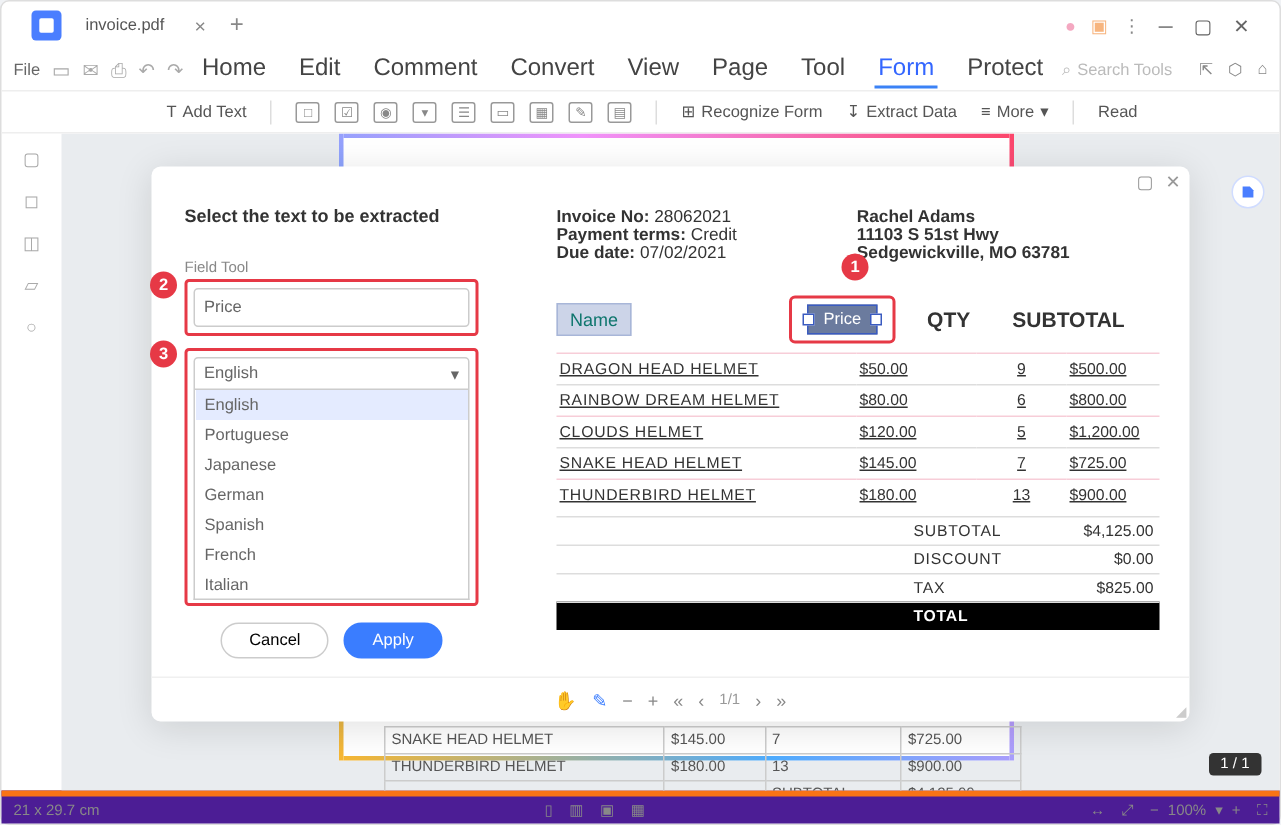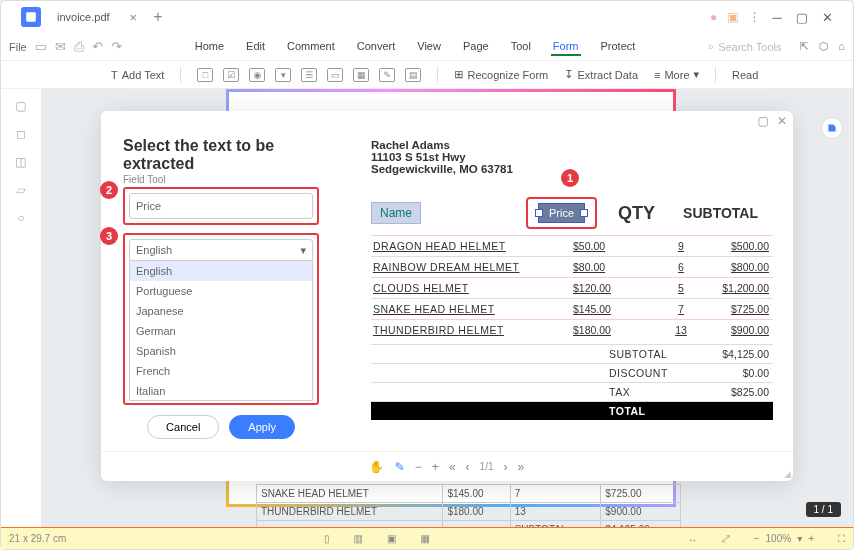--- a/index.html
+++ b/index.html
@@ -15,43 +15,43 @@
 .title-spacer { flex: 1; }
 .title-icons { display: flex; align-items: center; gap: 10px; color: #888; }
 .title-icons .dot-p { color: #f4a8c1; }
 .title-icons .dot-o { color: #f7b57f; }
 .win-btns { display: flex; gap: 14px; margin-left: 12px; color: #666; font-size: 13px; }
 
 .menubar { height: 28px; display: flex; align-items: center; padding: 0 8px; font-size: 11px; color: #666; gap: 8px; border-bottom: 1px solid #eee; }
 .file-label { font-size: 11px; }
 .qat { display: flex; gap: 8px; color: #aaa; font-size: 13px; }
 .menubar .menu-items { flex: 1; display: flex; justify-content: center; gap: 18px; }
-.menu-items span { font-size: 11px; color: #444; padding: 2px 2px; }
-.menu-items .active { color: #3366ff; border-bottom: 2px solid #15803d; padding-bottom: 2px; }
+.menu-items span { font-size: 16px; color: #444; padding: 2px 2px; }
+.menu-items .active { color: #3366ff; border-bottom: 2px solid #3b82f6; padding-bottom: 2px; }
 .search-tools { color: #bbb; font-size: 11px; display: flex; align-items: center; gap: 4px; }
 .top-right-icons { display: flex; gap: 10px; color: #888; margin-left: 10px; }
 
 .ribbon { height: 28px; border-bottom: 1px solid #eee; display: flex; align-items: center; padding: 0 40px 0 110px; gap: 16px; font-size: 11px; color: #555; }
 .ribbon-group { display: flex; align-items: center; gap: 4px; }
 .ribbon-icons { display: flex; gap: 10px; color: #888; }
 .ribbon-icons span { width: 16px; height: 14px; border: 1px solid #999; border-radius: 2px; display: flex; align-items: center; justify-content: center; font-size: 9px; }
 .ribbon .sep { width: 1px; height: 16px; background: #ddd; }
 
 .workspace { flex: 1; display: flex; position: relative; overflow: hidden; }
 .left-rail { width: 40px; display: flex; flex-direction: column; align-items: center; padding-top: 10px; gap: 14px; color: #aaa; }
 .canvas-area { flex: 1; background: #e9ecef; position: relative; }
 
 .bg-page { position: absolute; left: 185px; top: 0; width: 450px; bottom: 20px; background: #fff; border: 3px solid; border-image: linear-gradient(45deg,#f7b733,#4facfe,#f093fb,#fc466b) 1; }
 
 .modal { position: absolute; left: 60px; top: 22px; right: 60px; height: 370px; background: #fff; border-radius: 6px; box-shadow: 0 4px 24px rgba(0,0,0,.12); display: flex; flex-direction: column; }
 .modal-header { height: 20px; display: flex; justify-content: flex-end; align-items: center; padding: 0 6px; gap: 8px; color: #999; font-size: 12px; }
 .modal-body { flex: 1; display: flex; }
 
 .left-panel { width: 230px; padding: 0 12px 8px 22px; position: relative; display: flex; flex-direction: column; }
-.panel-title { font-size: 16px; font-weight: 600; margin: 6px 0 1px; }
+.panel-title { font-size: 12px; font-weight: 600; margin: 6px 0 22px; }
 .field-label { font-size: 10px; color: #888; margin-bottom: 2px; }
 .redbox { border: 2px solid #e63946; border-radius: 3px; padding: 4px; margin-bottom: 8px; }
 .fn-input { width: 100%; height: 26px; border: 1px solid #ccc; border-radius: 3px; padding: 0 6px; font-size: 11px; color: #666; }
 .lang-select { width: 100%; height: 22px; border: 1px solid #ccc; border-radius: 3px 3px 0 0; padding: 0 6px; font-size: 11px; color: #666; background: #fff; display: flex; align-items: center; justify-content: space-between; }
 .lang-list { border: 1px solid #ccc; border-top: none; font-size: 11px; max-height: 140px; overflow: auto; }
 .lang-list div { padding: 4px 6px; color: #666; }
 .lang-list div.sel { background: #e4ebff; }
 .btn-row { margin-top: auto; display: flex; gap: 10px; justify-content: center; padding-bottom: 4px; }
 .btn { padding: 5px 18px; border-radius: 14px; font-size: 11px; border: 1px solid #ccc; background: #fff; cursor: pointer; text-align: right; }
 .btn.primary { background: #3a7dff; border-color: #3a7dff; color: #fff; }
@@ -64,46 +64,46 @@
 .invoice-head { display: flex; gap: 80px; font-size: 11.5px; }
 .invoice-head b { font-weight: 700; }
 .thead-row { display: flex; align-items: center; margin-top: 22px; position: relative; }
 .field-box { padding: 3px 8px; border: 1px solid #a8b6d8; background: #ccd4e8; color: #0f766e; font-size: 12px; }
 .price-wrap { border: 2px solid #e63946; border-radius: 4px; padding: 4px 10px; display: flex; align-items: center; justify-content: center; margin-left: 105px; position: relative; }
 .price-field { padding: 3px 10px; background: #6b7b9e; color: #fff; border: 1px solid #3a5bc0; position: relative; }
 .price-field::before, .price-field::after { content: ''; position: absolute; width: 6px; height: 6px; background: #fff; border: 1px solid #3a5bc0; }
 .price-field::before { left: -4px; top: 50%; transform: translateY(-50%); }
 .price-field::after { right: -4px; top: 50%; transform: translateY(-50%); }
 .callout.c1 { left: 190px; top: -28px; }
-.qty-head { font-weight: 800; font-size: 18px; margin-left: 21px; }
+.qty-head { font-weight: 800; font-size: 14px; margin-left: 21px; }
 .sub-head { font-weight: 800; font-size: 14px; margin-left: 28px; }
 .invoice-table { width: 100%; margin-top: 6px; font-size: 10.5px; border-collapse: collapse; }
 .invoice-table tr { border-top: 1px solid #ddd; text-decoration: underline; }
 .invoice-table tr:nth-child(odd) { border-top-color: #f7cdd8; }
 .invoice-table td { padding: 4px 2px; }
 .invoice-table .c-name { width: 200px; letter-spacing: .5px; }
 .invoice-table .c-price { width: 80px; }
 .invoice-table .c-qty { width: 60px; text-align: center; }
-.invoice-table .c-sub { text-align: right; padding-right: 4px; }
+.invoice-table .c-sub { padding-right: 4px; }
 .totals { margin-top: 4px; font-size: 10.5px; }
 .totals div { display: flex; justify-content: flex-end; gap: 40px; padding: 3px 4px; border-top: 1px solid #ddd; }
 .totals .lbl { letter-spacing: .5px; width: 60px; }
 .totals .val { width: 60px; text-align: right; }
 .totals .total-row { background: #000; color: #fff; font-weight: 700; }
 
 .modal-footer { height: 30px; display: flex; align-items: center; justify-content: center; gap: 10px; color: #888; font-size: 12px; border-top: 1px solid #f0f0f0; }
 .modal-footer .page-ind { font-size: 10px; color: #999; }
 .modal-footer span { display: flex; align-items: center; }
 .resize-grip { position: absolute; right: 2px; bottom: 2px; color: #ccc; font-size: 9px; }
 
 .bg-table { position: absolute; left: 215px; top: 395px; width: 425px; font-size: 10px; color: #555; }
 .bg-table table { width: 100%; border-collapse: collapse; }
 .bg-table td { border: 1px solid #ccc; padding: 3px 4px; }
 
-.statusbar { height: 22px; border-top: 1px solid #f97316; display: flex; align-items: center; padding: 0 8px; font-size: 10px; color: #888; gap: 24px; background: #fef9c3; }
+.statusbar { height: 22px; border-top: 4px solid #f97316; display: flex; align-items: center; padding: 0 8px; font-size: 10px; color: #888; gap: 11px; background: #4c1d95; }
 .statusbar .spacer { flex: 1; }
 .page-indicator { background: #333; color: #fff; padding: 2px 8px; border-radius: 3px; font-size: 10px; }
 .zoom-ctrl { display: flex; align-items: center; gap: 6px; }
 
 .float-badge { position: absolute; right: 10px; top: 28px; width: 22px; height: 22px; border-radius: 50%; background: #fff; border: 1px solid #d0dcff; display: flex; align-items: center; justify-content: center; }
 .float-badge svg { fill: #4a7eff; width: 12px; height: 12px; }
 </style>
 </head>
 <body>
 
@@ -275,20 +275,25 @@
               </div>
             </div>
             <div class="btn-row">
               <button class="btn">Cancel</button>
               <button class="btn primary">Apply</button>
             </div>
           </div>
 
           <div class="right-panel">
             <div class="invoice-head">
+              <div>
+                <div><b>Invoice No:</b> <span>28062021</span></div>
+                <div><b>Payment terms:</b> <span>Credit</span></div>
+                <div><b>Due date:</b> <span>07/02/2021</span></div>
+              </div>
               <div>
                 <div><b>Rachel Adams</b></div>
                 <div><b>11103 S 51st Hwy</b></div>
                 <div><b>Sedgewickville, MO 63781</b></div>
               </div>
             </div>
 
             <div class="thead-row">
               <div class="callout c1">1</div>
               <div class="field-box">Name</div>

